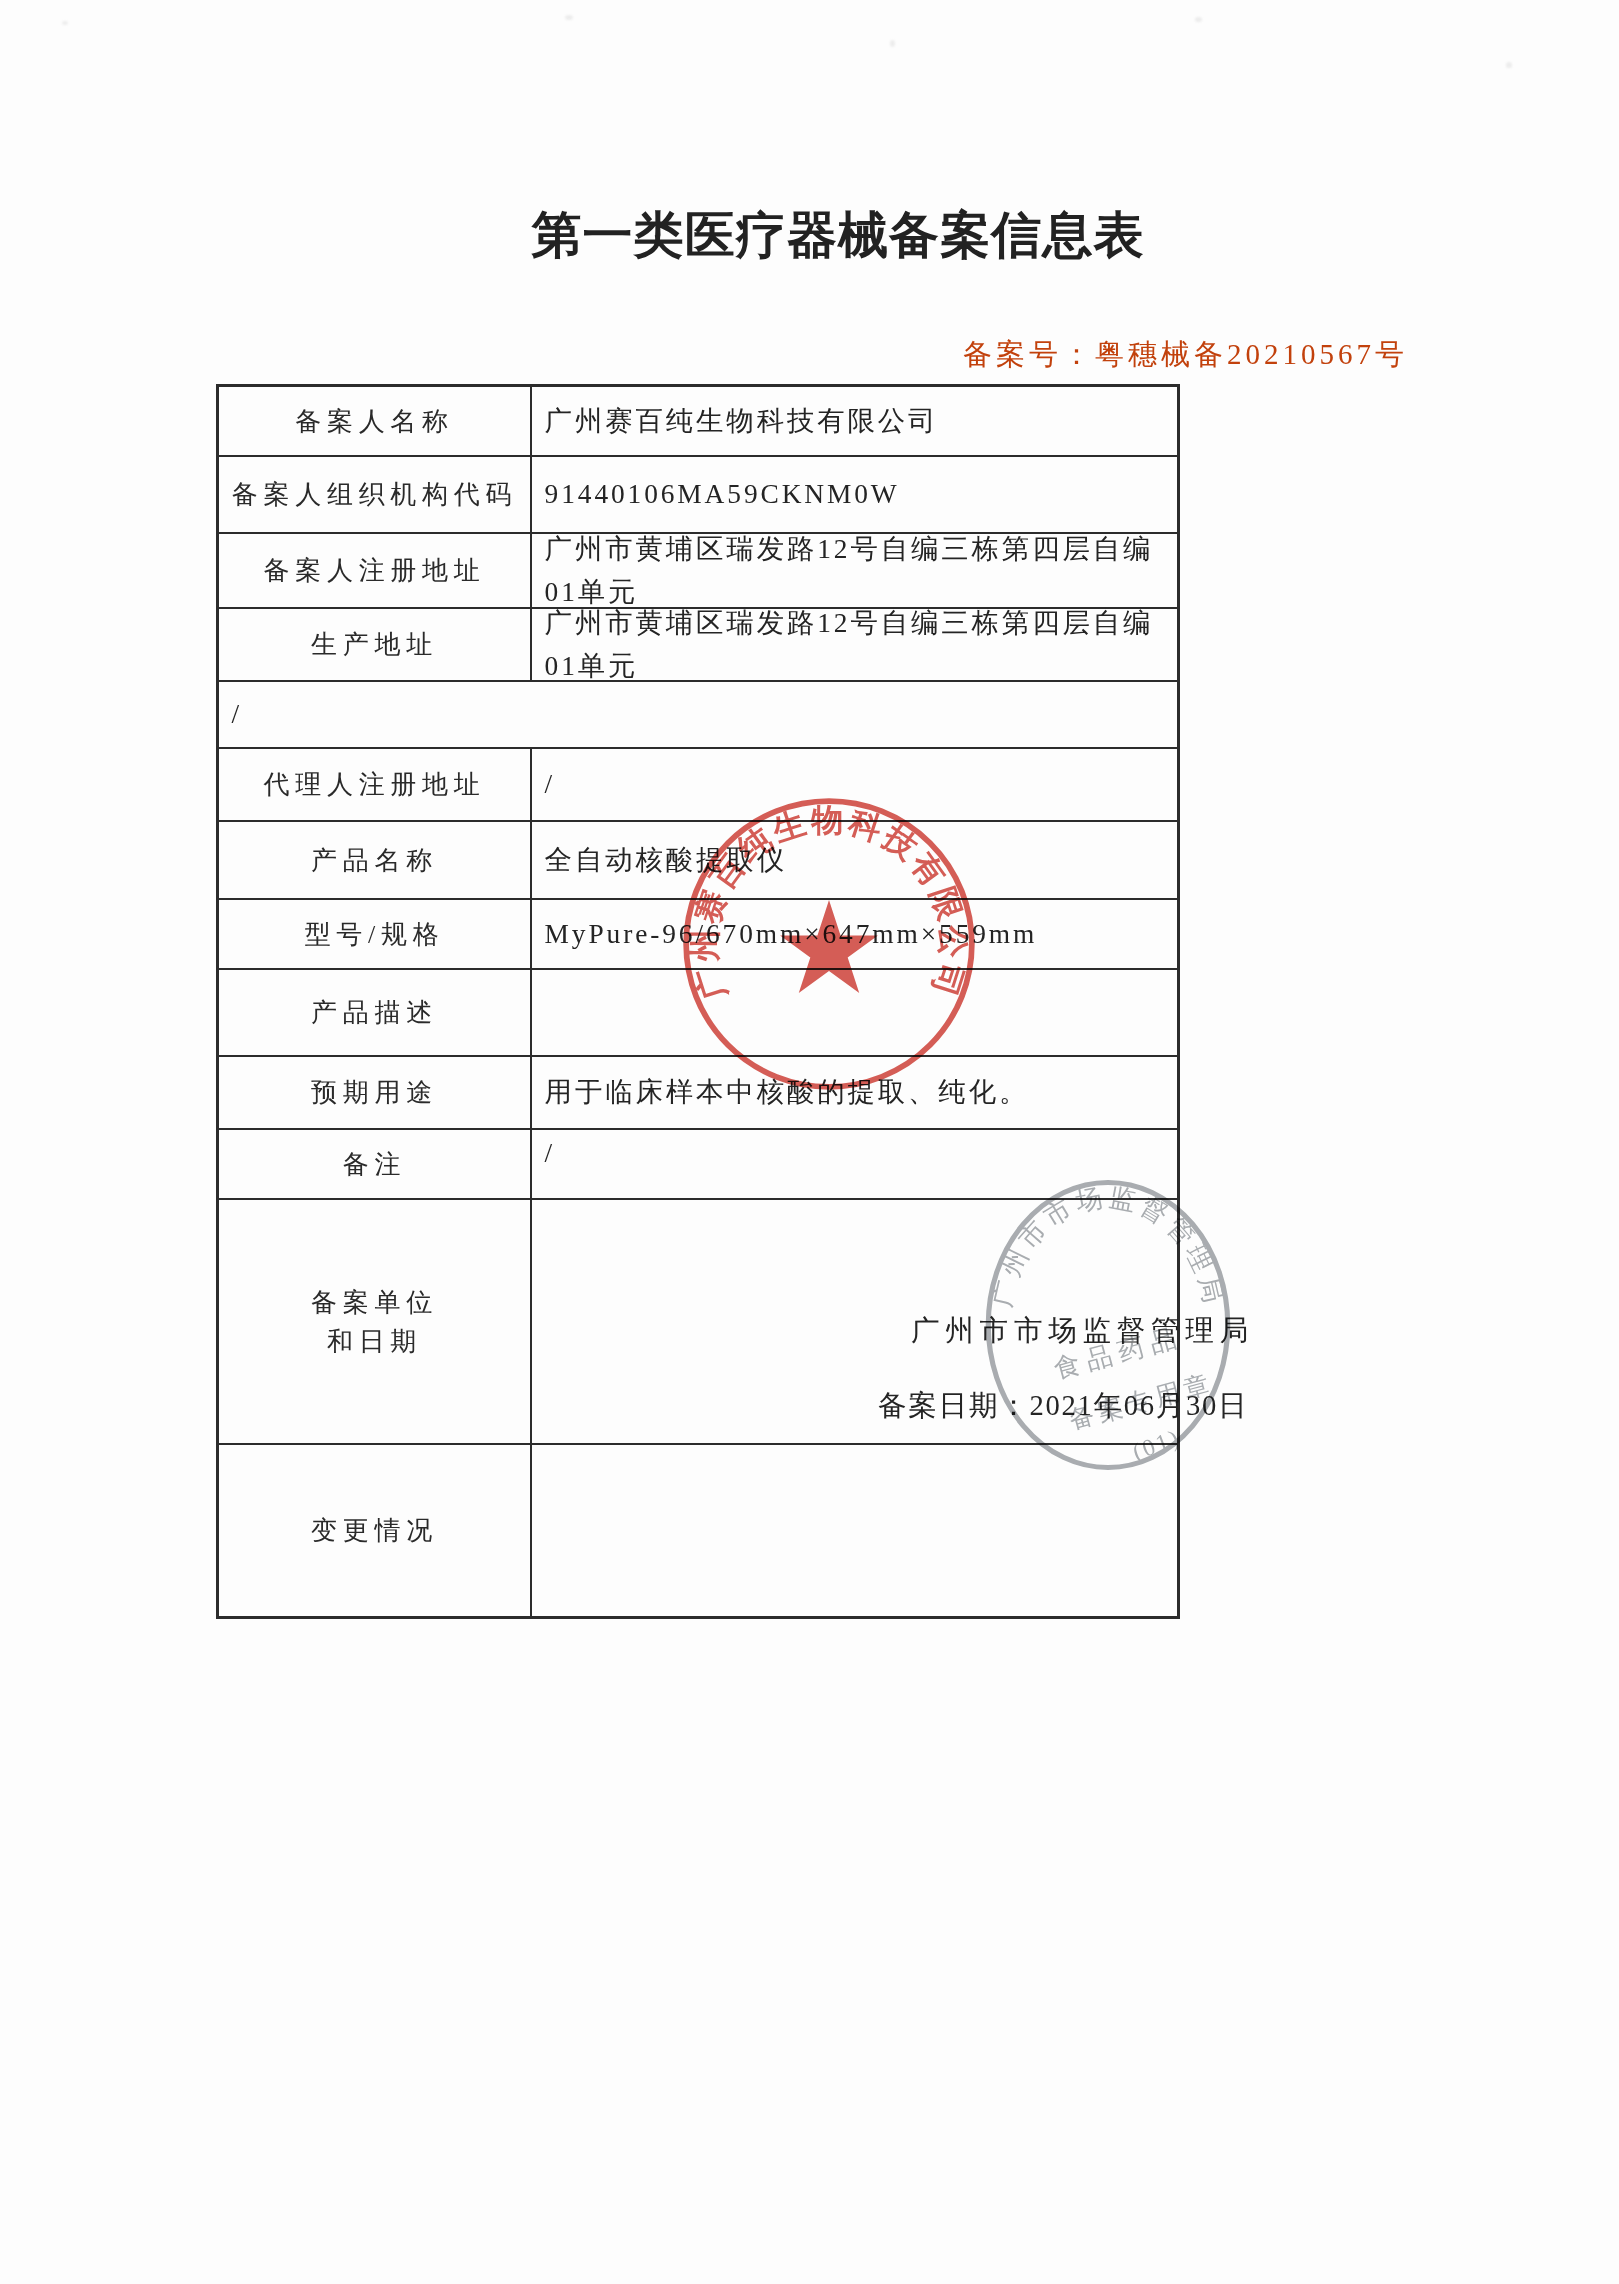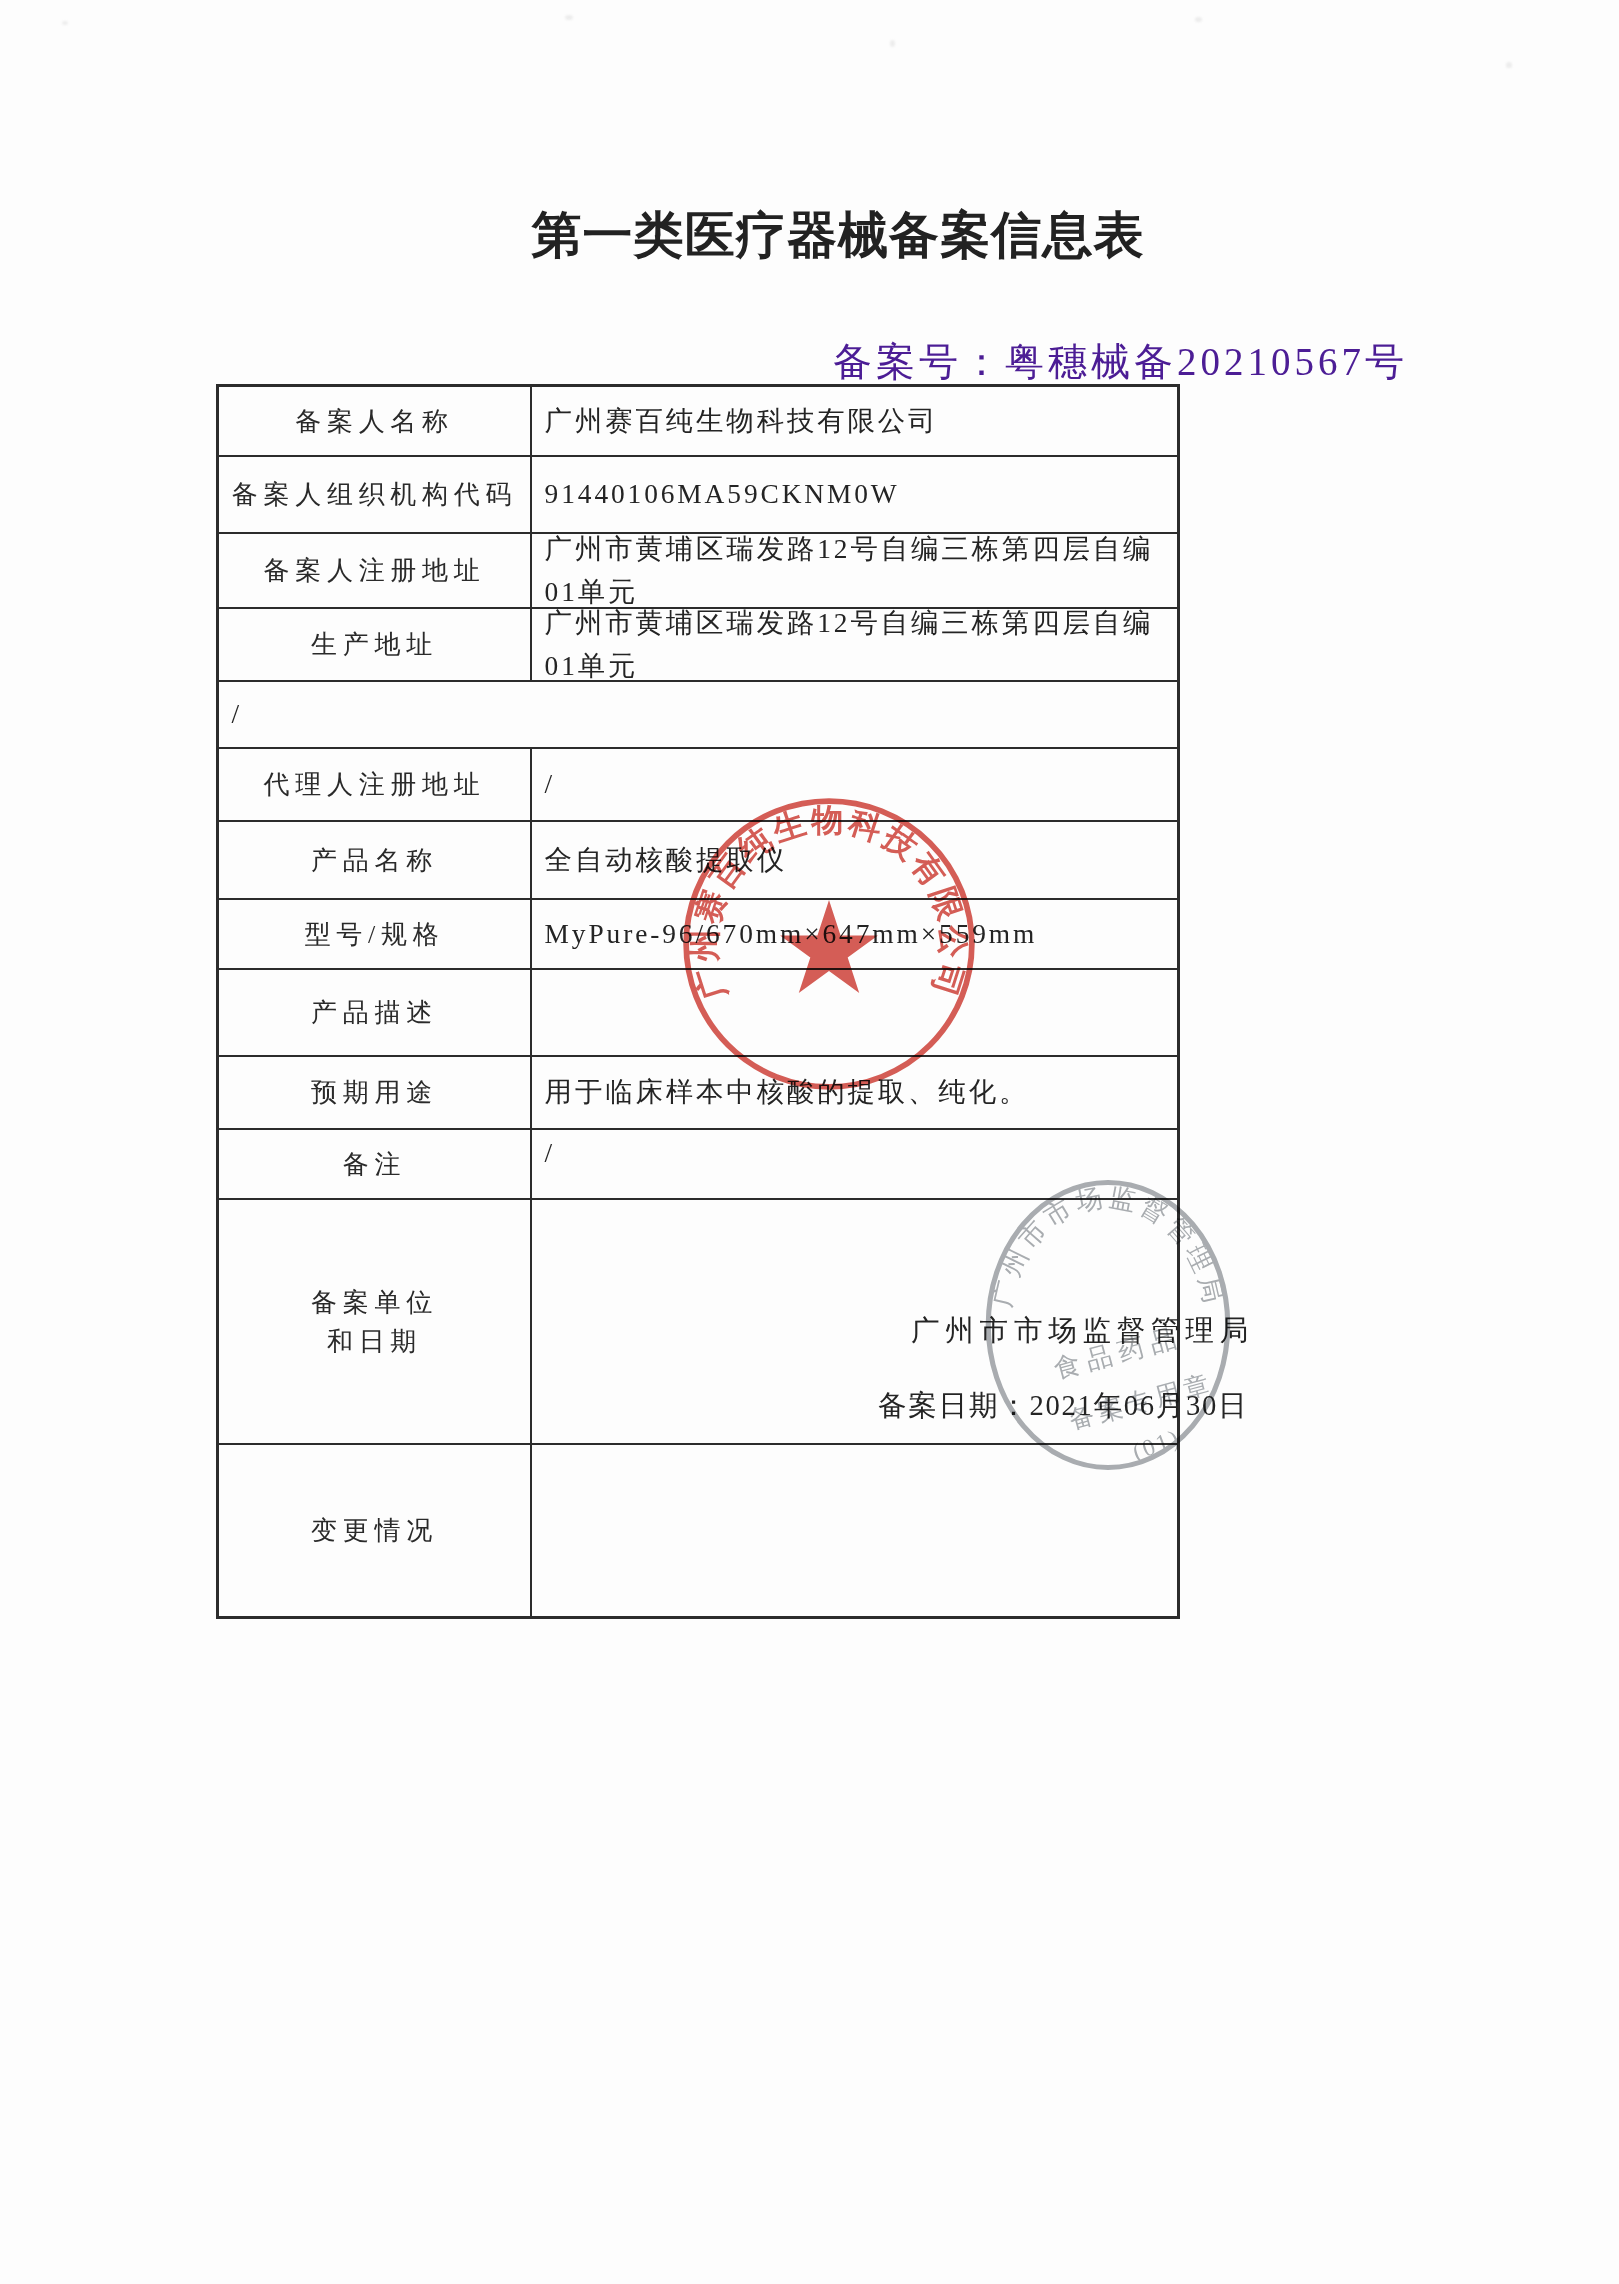--- a/index.html
+++ b/index.html
@@ -5,22 +5,22 @@
   html,body{margin:0;padding:0;background:#ffffff;}
   .page{
     position:relative;width:1620px;height:2284px;background:#fdfdfd;overflow:hidden;
     font-family:"Liberation Serif","DejaVu Serif",serif;color:#262626;
   }
   .title{
     position:absolute;top:198px;left:50%;transform:translateX(calc(-50% + 24px));
     font-size:50px;font-weight:bold;letter-spacing:1.1px;white-space:nowrap;margin:4px;color:#222;
   }
   .filing-no{
-    position:absolute;top:335px;right:212px;font-size:39px;letter-spacing:4px;
-    white-space:nowrap;color:#4c1d95;
+    position:absolute;top:335px;right:212px;font-size:29px;letter-spacing:4px;
+    white-space:nowrap;color:#c2410c;
   }
   .doc-table{
     position:absolute;left:216px;top:384px;width:964px;height:1235px;
     border:3.4px solid #2c2c2c;box-sizing:border-box;display:flex;flex-direction:column;
   }
   .row{display:flex;border-bottom:2.9px solid #2c2c2c;box-sizing:border-box;flex:none;}
   .row:last-child{border-bottom:none;flex:1;}
   .cell-label{
     width:313px;flex:none;border-right:2.3px solid #2c2c2c;box-sizing:border-box;
     display:flex;align-items:center;justify-content:center;text-align:center;

